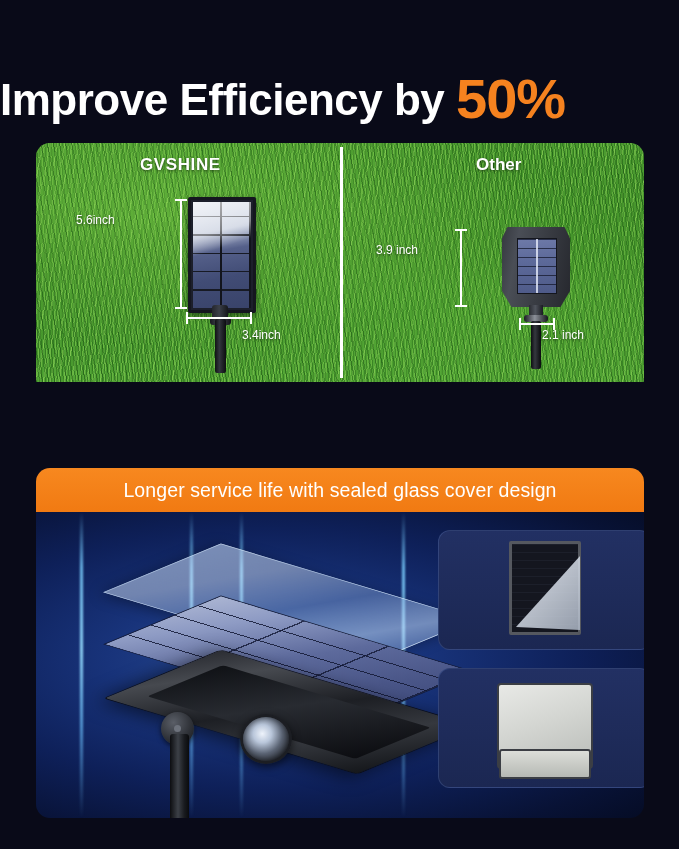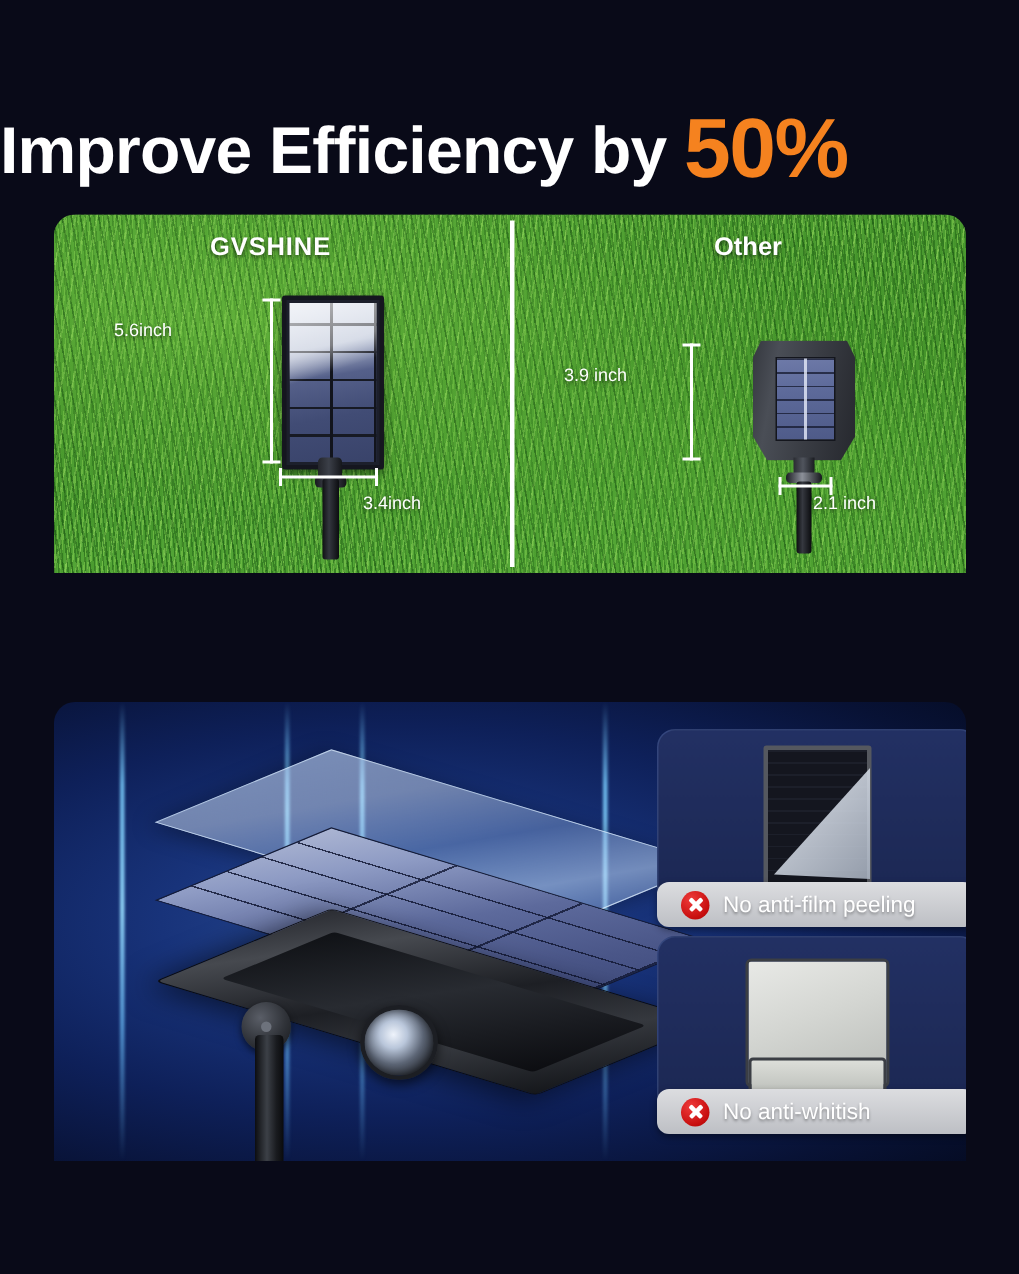--- a/index.html
+++ b/index.html
@@ -453,47 +453,40 @@
     <div class="dim-text" style="left:340px; top:100px;">3.9 inch</div>
 
     <div class="hbar" style="left:483px; top:180px; width:36px;"></div>
     <div class="dim-text" style="left:506px; top:185px;">2.1 inch</div>
 
   </div>
 </div>
 
 <div class="card" id="card-seal">
 
+  <div class="banner">Longer service life with sealed glass cover design</div>
 
   <div class="seal-body">
 
     <div class="streak" style="left:44px;"></div>
     <div class="streak" style="left:154px;"></div>
     <div class="streak" style="left:204px;"></div>
     <div class="streak" style="left:366px;"></div>
 
     <div class="explode">
       <div class="layer glass-layer"></div>
       <div class="layer cell-layer"></div>
       <div class="layer housing-layer"></div>
       <div class="spot"></div>
       <div class="hinge"></div>
       <div class="pole"></div>
     </div>
 
     <div class="inset" id="inset-top">
       <div class="photo-film"></div>
     </div>
-    <div class="caption" id="caption-top">
-      <span class="x-icon"></span>
-      <span class="caption-text">No anti-film peeling</span>
-    </div>
 
     <div class="inset" id="inset-bottom">
       <div class="photo-white"></div>
     </div>
-    <div class="caption" id="caption-bottom">
-      <span class="x-icon"></span>
-      <span class="caption-text">No anti-whitish</span>
-    </div>
 
   </div>
 </div>
 
 </body></html>

